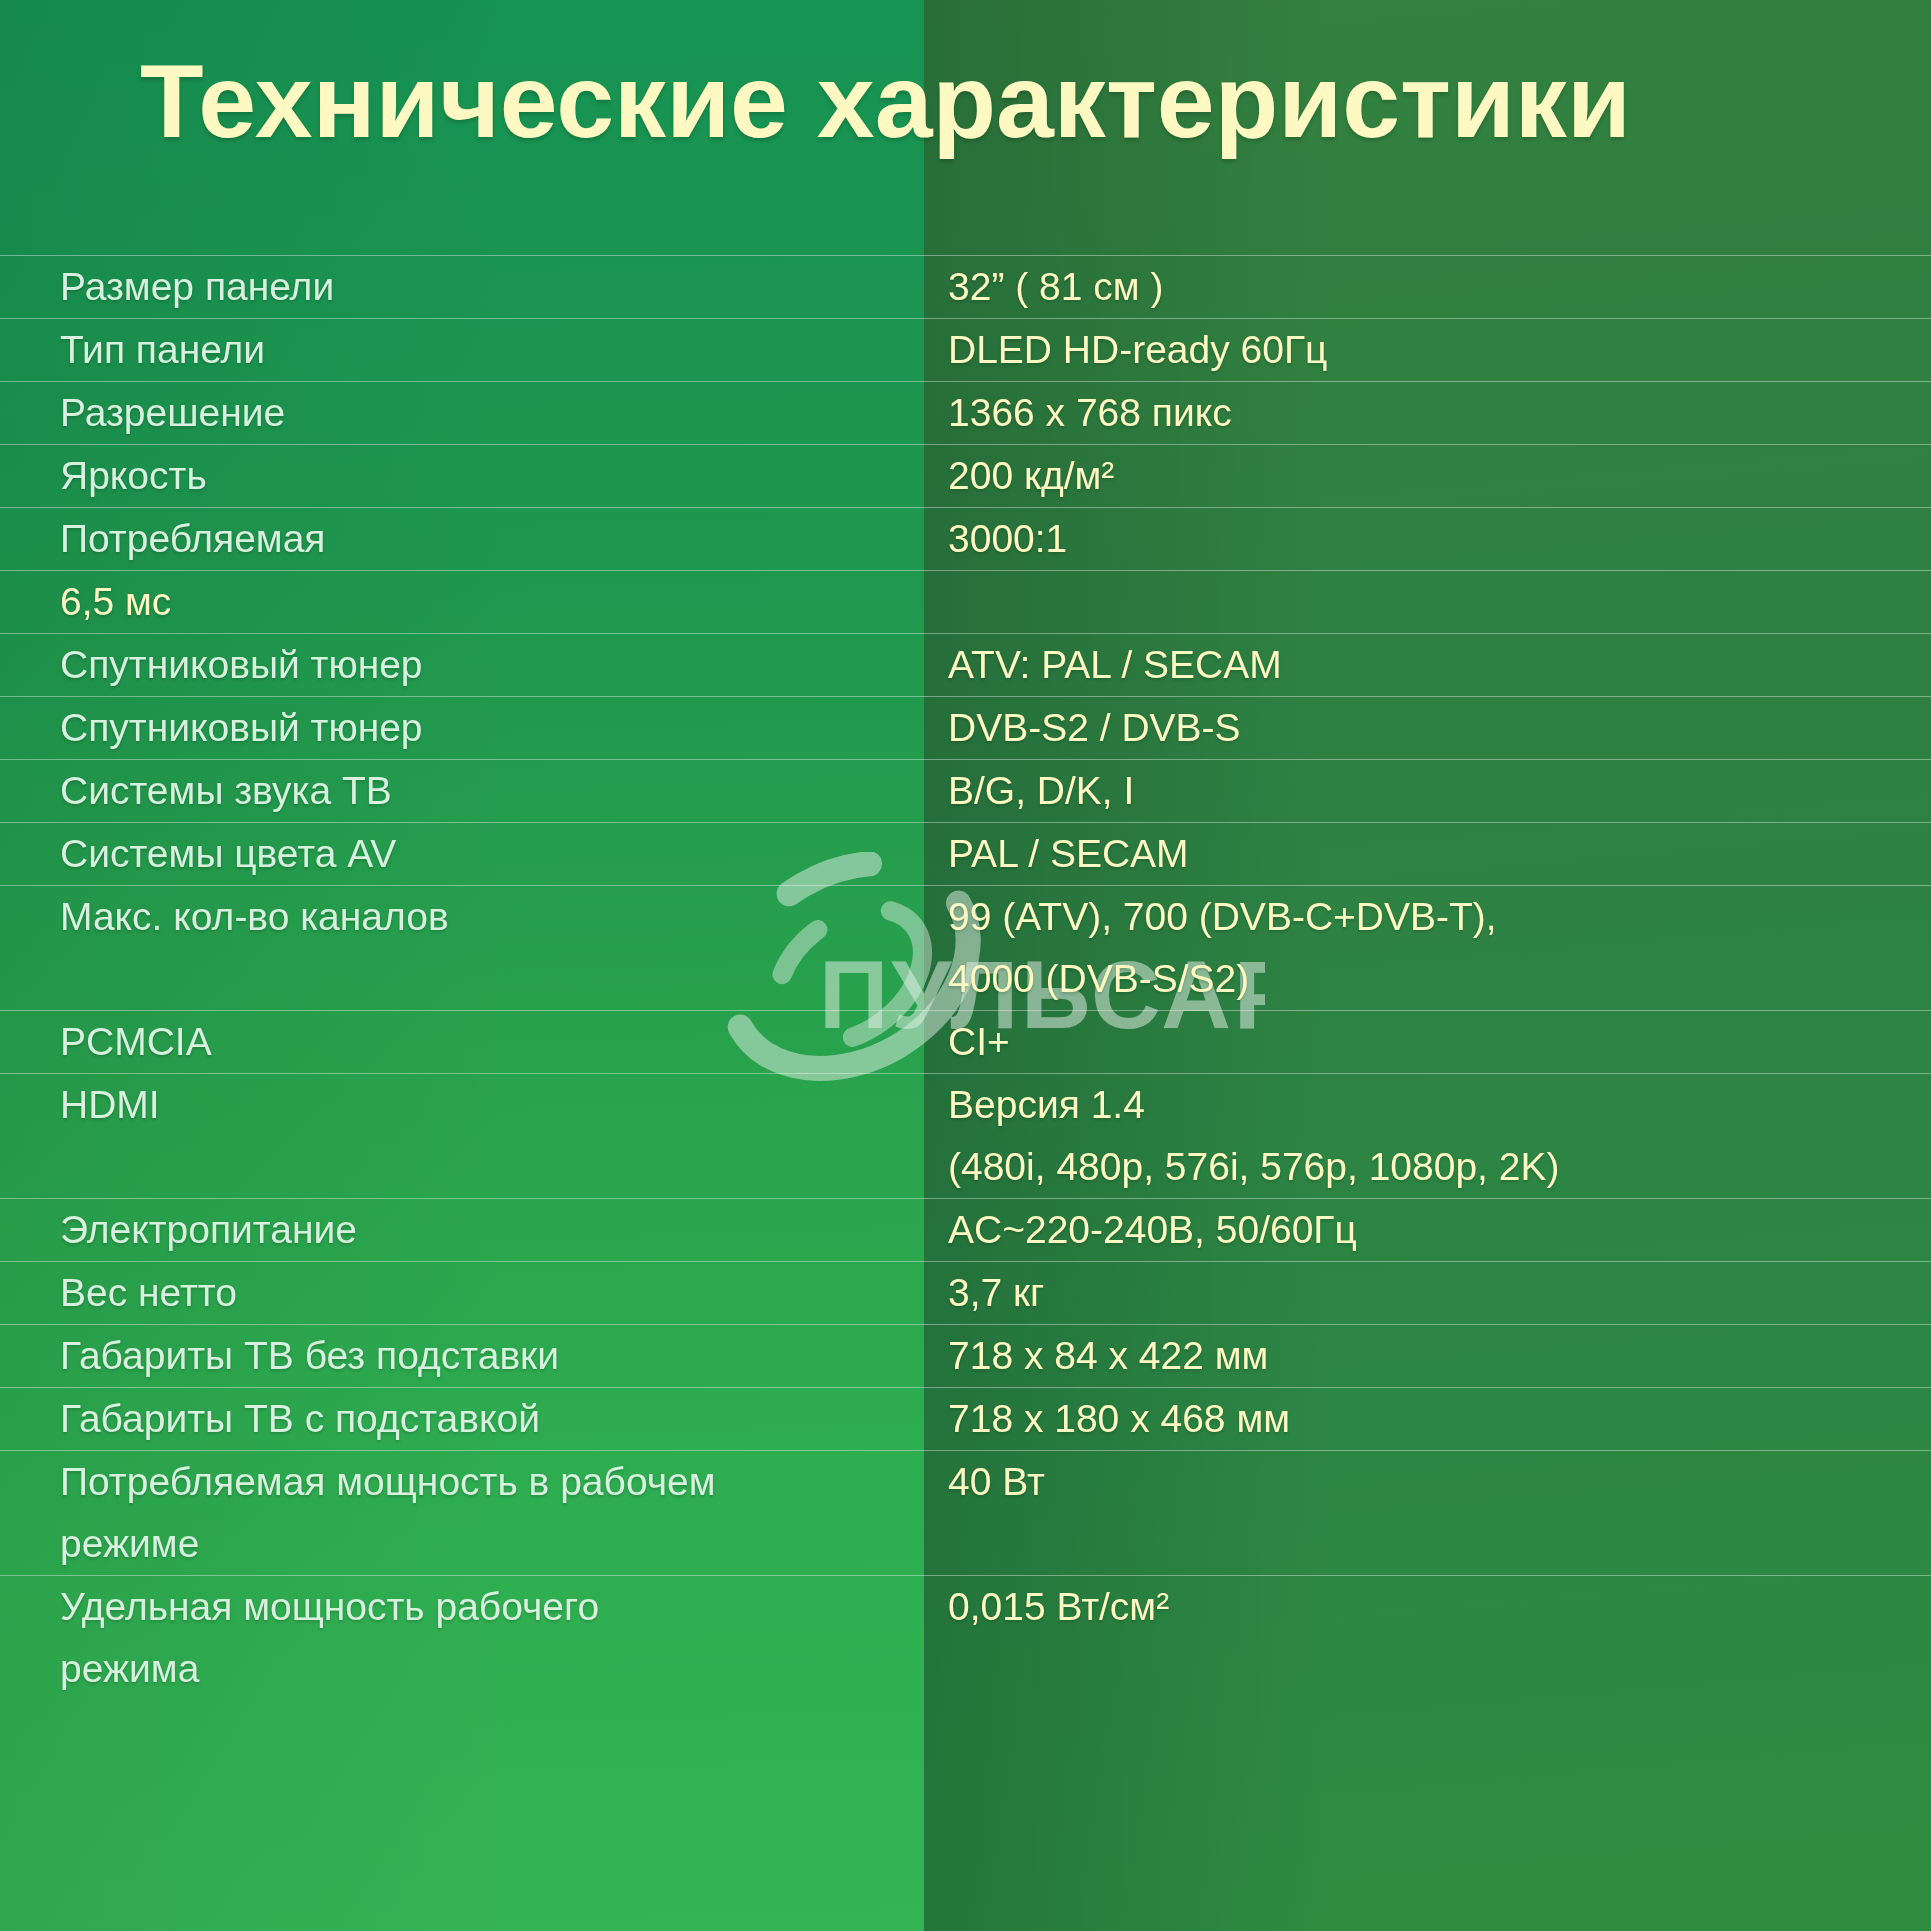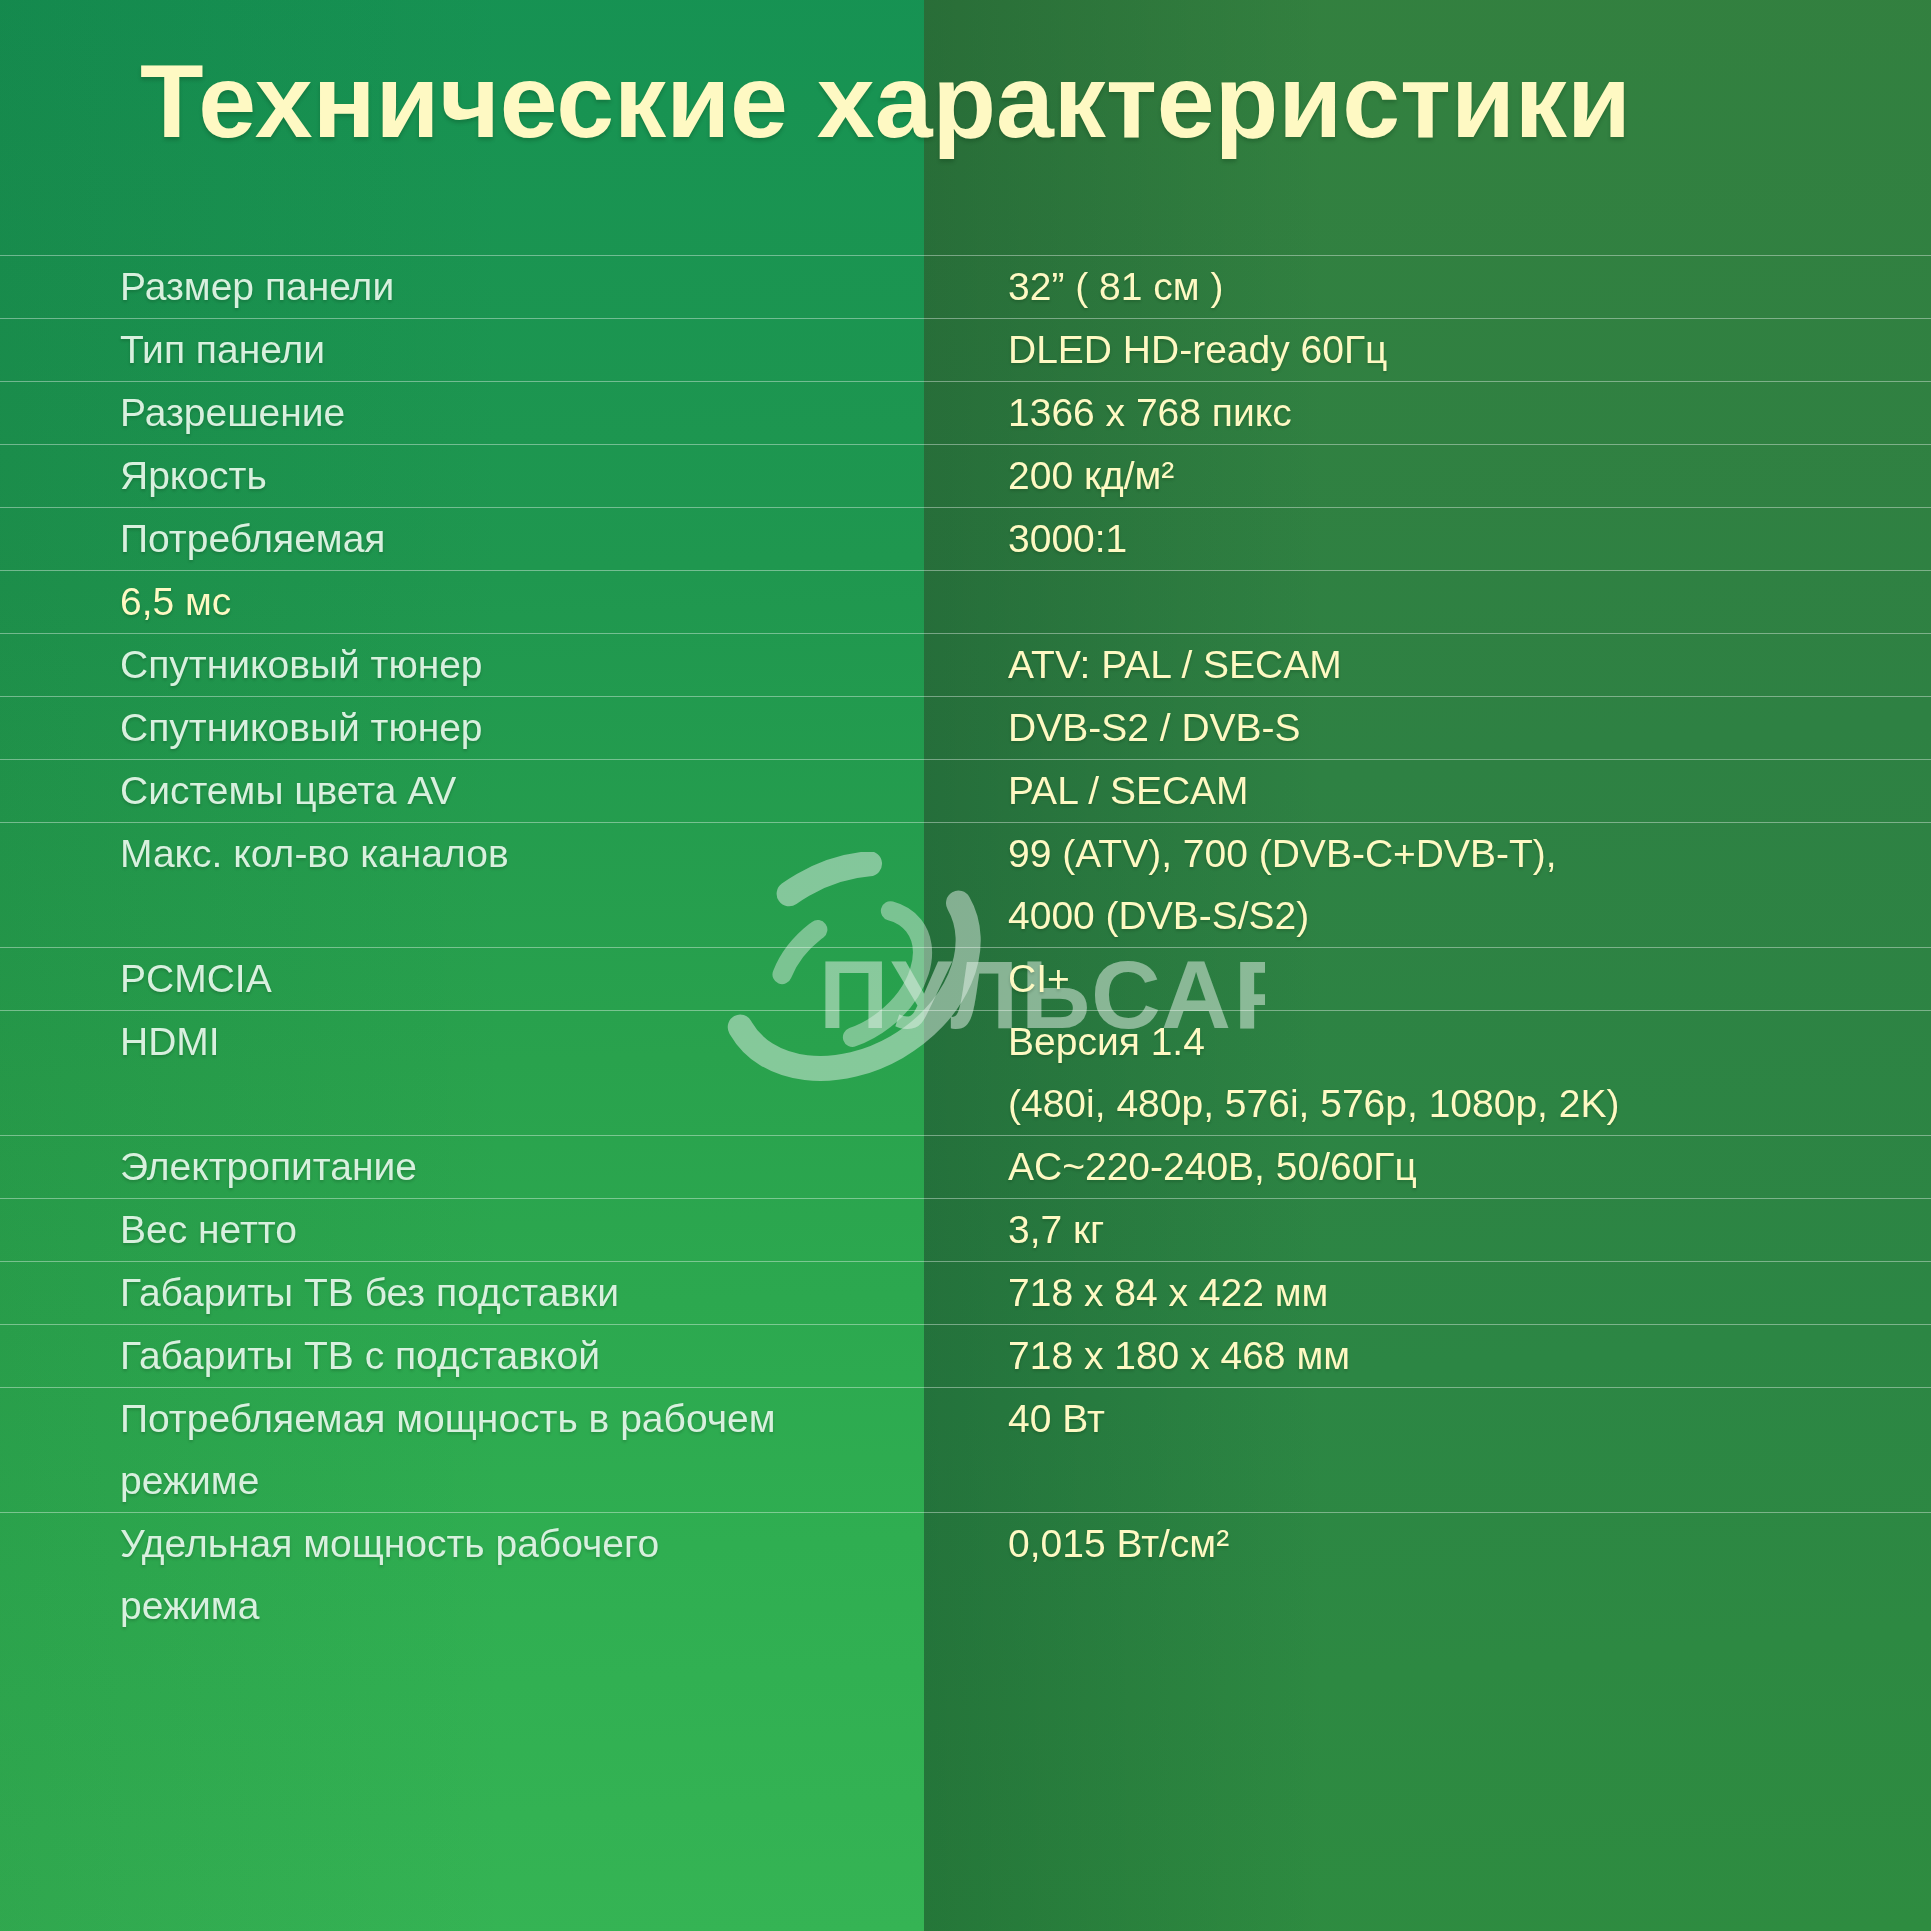--- a/index.html
+++ b/index.html
@@ -49,21 +49,21 @@
   }
   .spec-table {
     position: absolute;
     left: 0;
     right: 0;
     top: 255px;
   }
   .row {
     display: grid;
     grid-template-columns: 888px auto;
-    padding-left: 120px;
+    padding-left: 60px;
     border-top: 1px solid rgba(255, 255, 255, 0.38);
     min-height: 62px;
     align-items: start;
   }
   .cell {
     font-size: 39px;
     line-height: 62px;
     white-space: pre-line;
     text-shadow: 0 1.9px 2.9px rgba(0, 35, 12, 0.20);
   }
@@ -132,20 +132,24 @@
     <div class="cell label">Спутниковый тюнер</div>
     <div class="cell value">ATV: PAL / SECAM</div>
   </div>
 
 
   <div class="row">
     <div class="cell label">Спутниковый тюнер</div>
     <div class="cell value">DVB-S2 / DVB-S</div>
   </div>
 
+  <div class="row">
+    <div class="cell label">Системы звука ТВ</div>
+    <div class="cell value">B/G, D/K, I</div>
+  </div>
 
   <div class="row">
     <div class="cell label">Системы цвета AV</div>
     <div class="cell value">PAL / SECAM</div>
   </div>
 
   <div class="row">
     <div class="cell label">Макс. кол-во каналов</div>
     <div class="cell value">99 (ATV), 700 (DVB-C+DVB-T),
 4000 (DVB-S/S2)</div>

